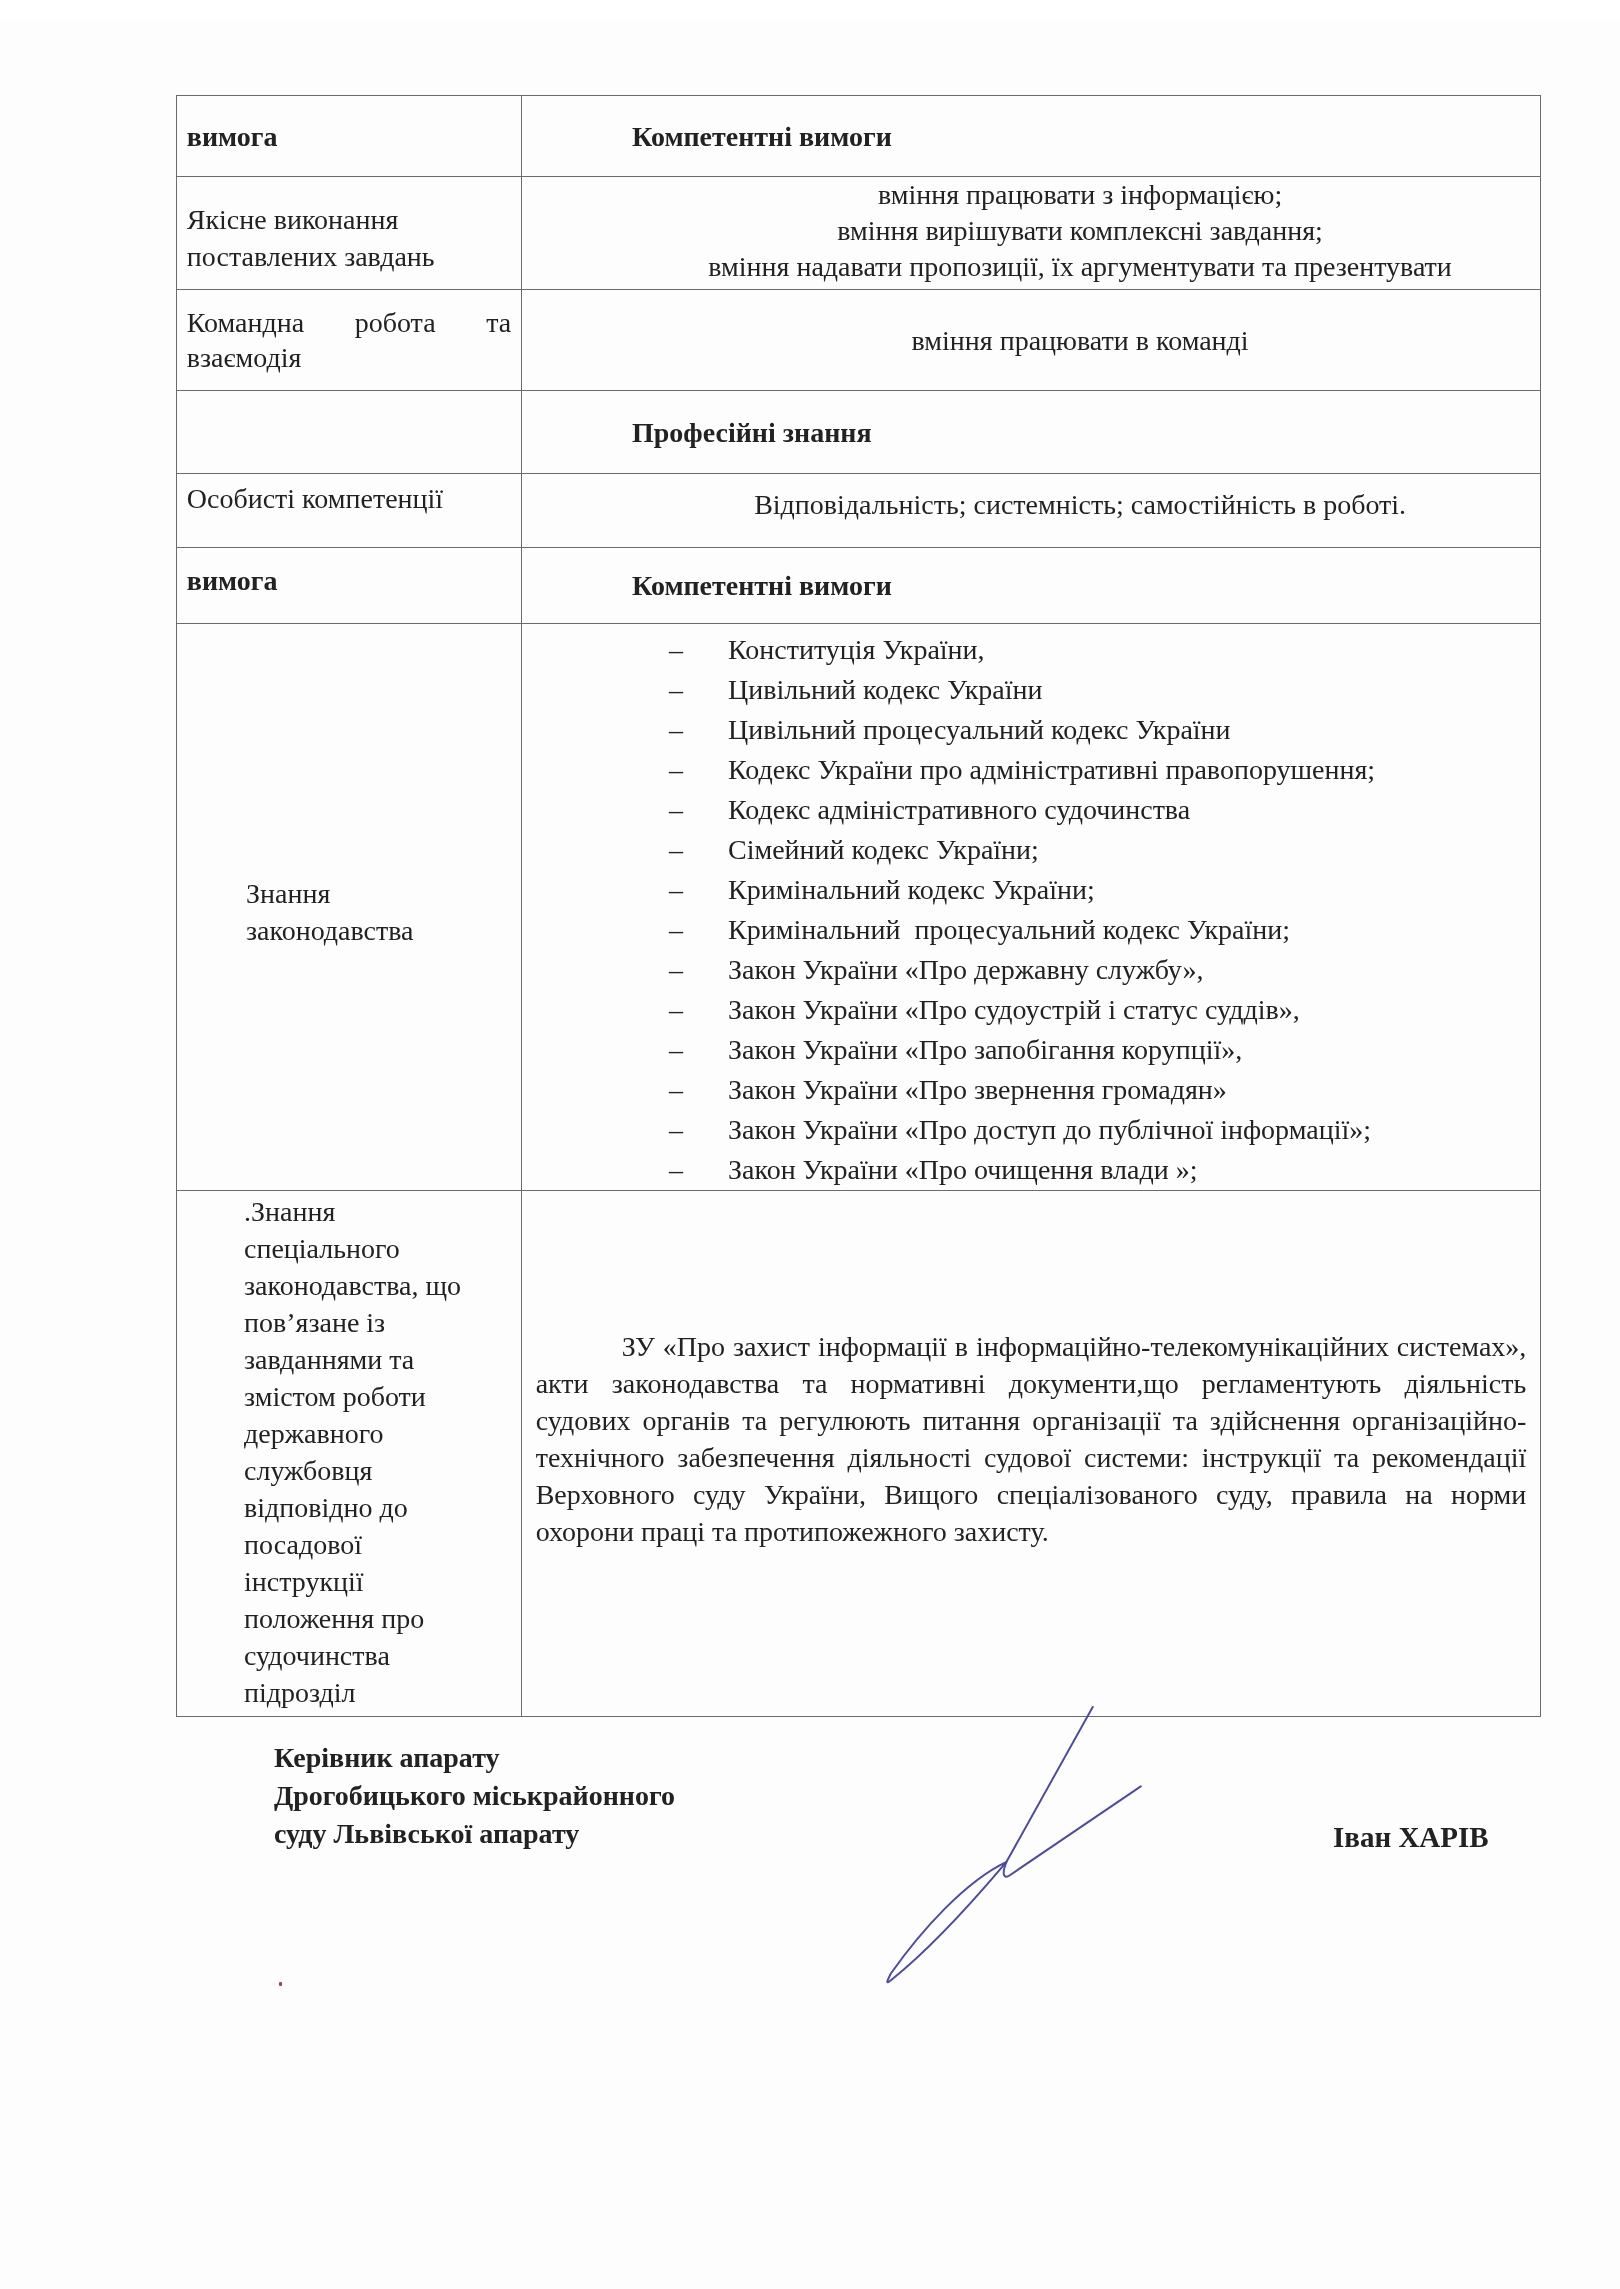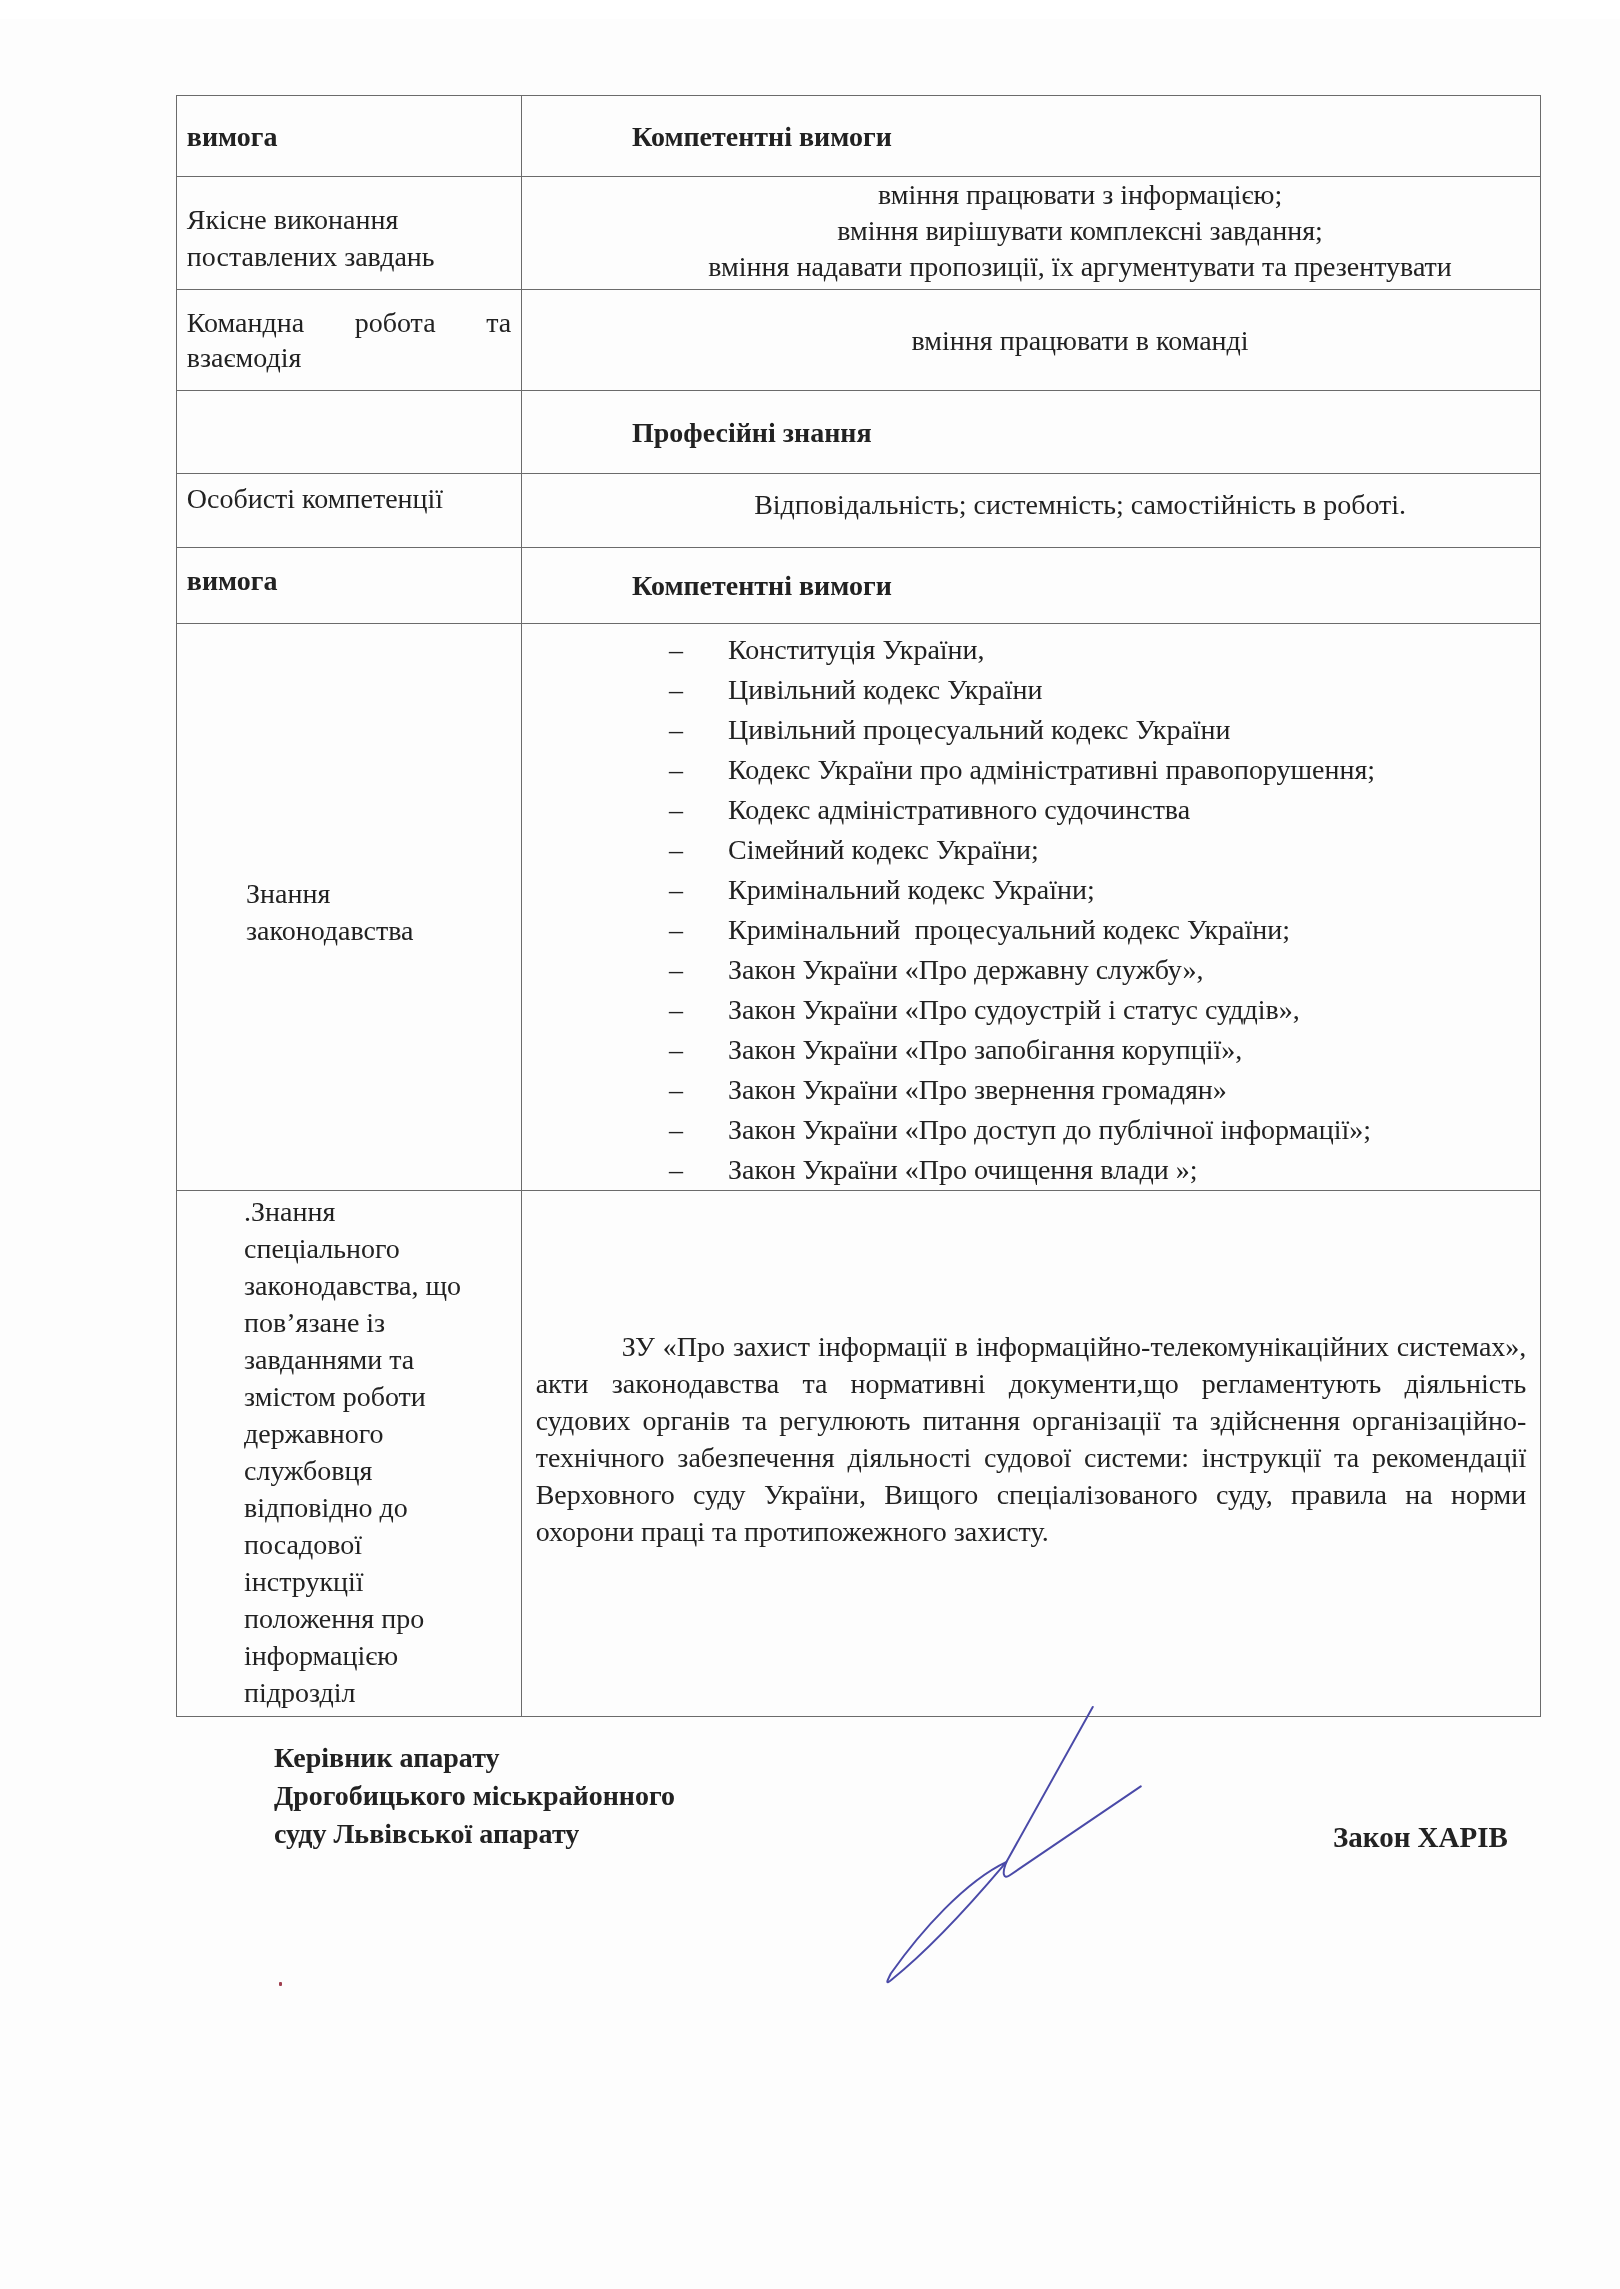--- a/index.html
+++ b/index.html
@@ -129,38 +129,38 @@
           <div>законодавства, що</div>
           <div>пов’язане із</div>
           <div>завданнями та</div>
           <div>змістом роботи</div>
           <div>державного</div>
           <div>службовця</div>
           <div>відповідно до</div>
           <div>посадової</div>
           <div>інструкції</div>
           <div>положення про</div>
-          <div>інформацією</div>
+          <div>судочинства</div>
           <div>підрозділ</div>
         </div>
       </td>
       <td class="special-right" style="vertical-align:top; padding-top:137px !important;">
         <p>ЗУ «Про захист інформації в інформаційно-телекомунікаційних системах», акти законодавства та нормативні документи,що регламентують діяльність судових органів та регулюють питання організації та здійснення організаційно-технічного забезпечення діяльності судової системи: інструкції та рекомендації Верховного суду України, Вищого спеціалізованого суду, правила на норми охорони праці та протипожежного захисту.</p>
       </td>
     </tr>
   </tbody>
     </table>
 
   <div class="sig-block">
     <div>Керівник апарату</div>
     <div>Дрогобицького міськрайонного</div>
     <div>суду Львівської апарату</div>
   </div>
 
-  <div class="sig-name">Закон ХАРІВ</div>
+  <div class="sig-name">Іван ХАРІВ</div>
 
   <svg class="signature" viewBox="0 0 1653 2336">
     <path d="M1115 1722 L1027 1880 C1022 1892 1024 1898 1030 1894 L1164 1803" fill="none" stroke="#4a4aa8" stroke-width="2" stroke-linecap="round" stroke-linejoin="round"></path>
     <path d="M1027 1880 C1010 1900 960 1960 910 2000 C903 2006 905 2002 909 1994 C940 1950 985 1900 1027 1880" fill="none" stroke="#4a4aa8" stroke-width="2" stroke-linecap="round" stroke-linejoin="round"></path>
   </svg>
 
   <div class="speck"></div>
 </div>
 
 

